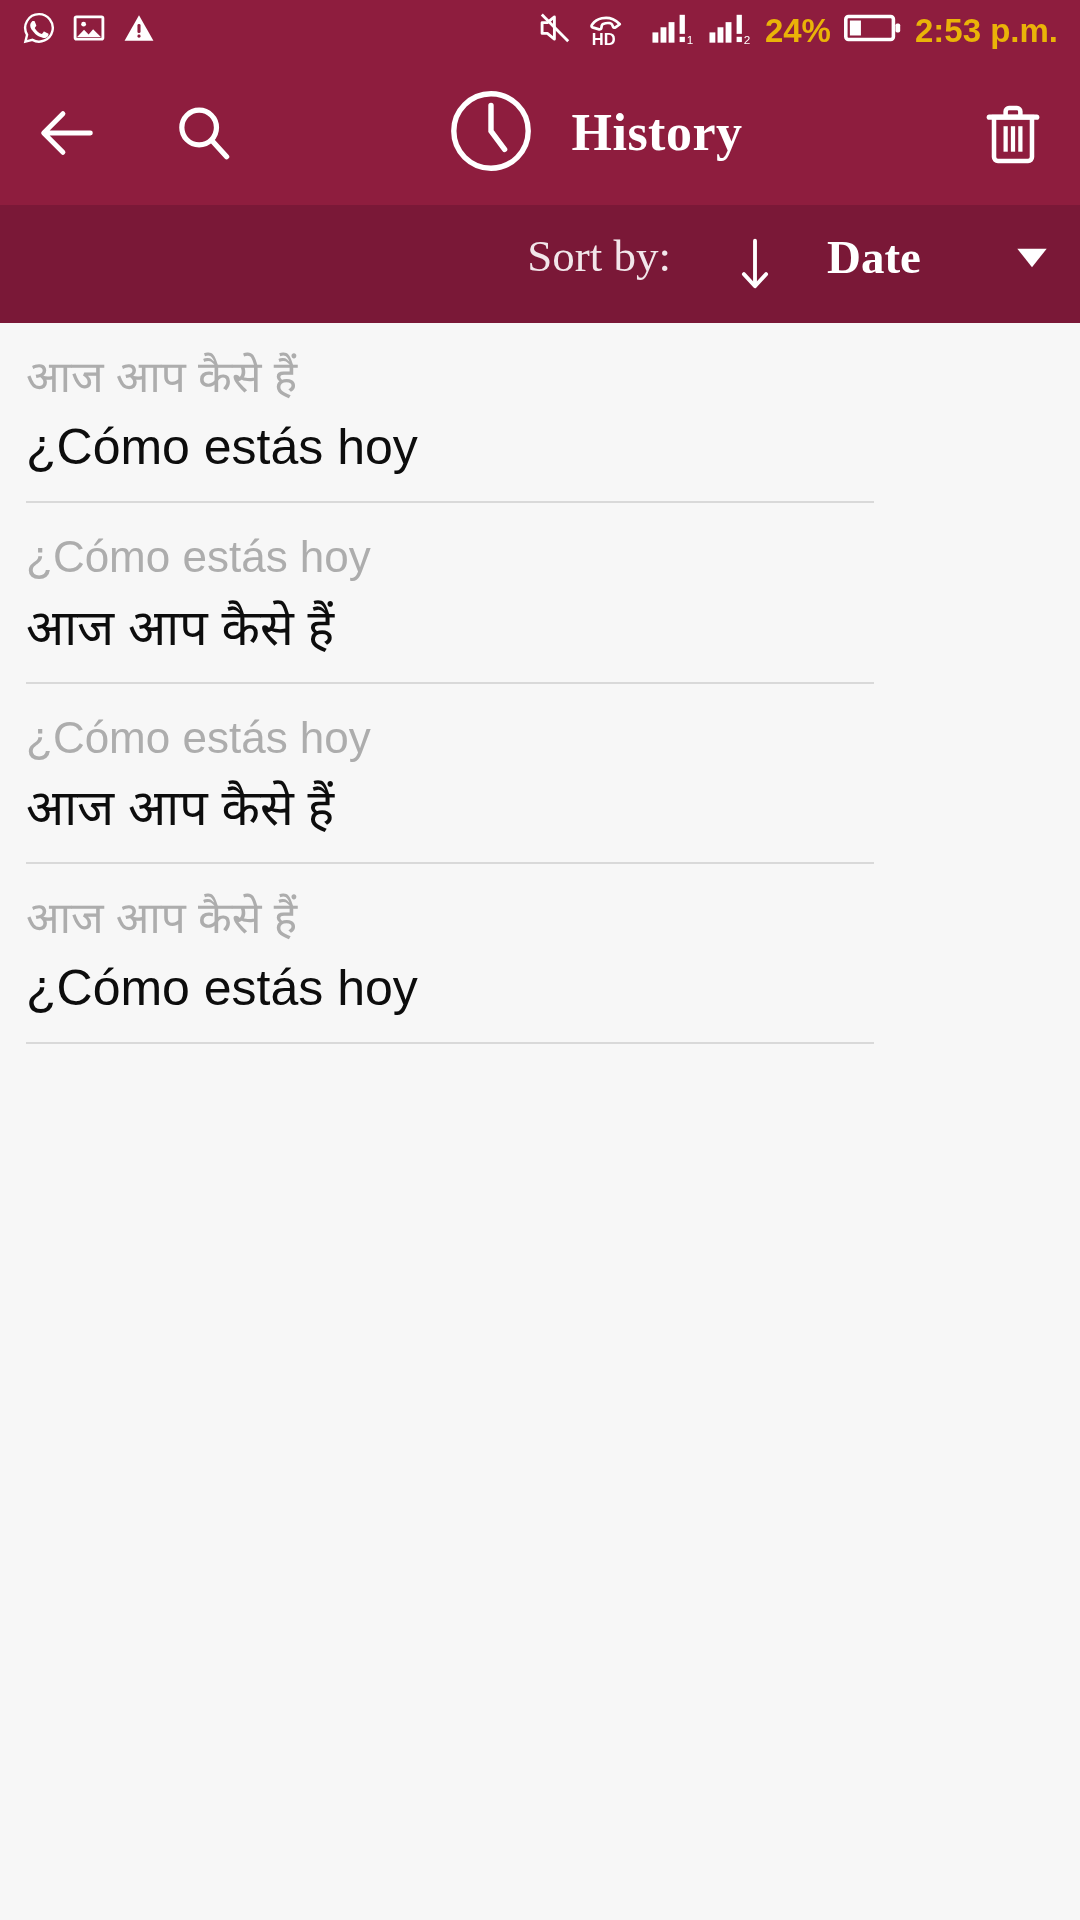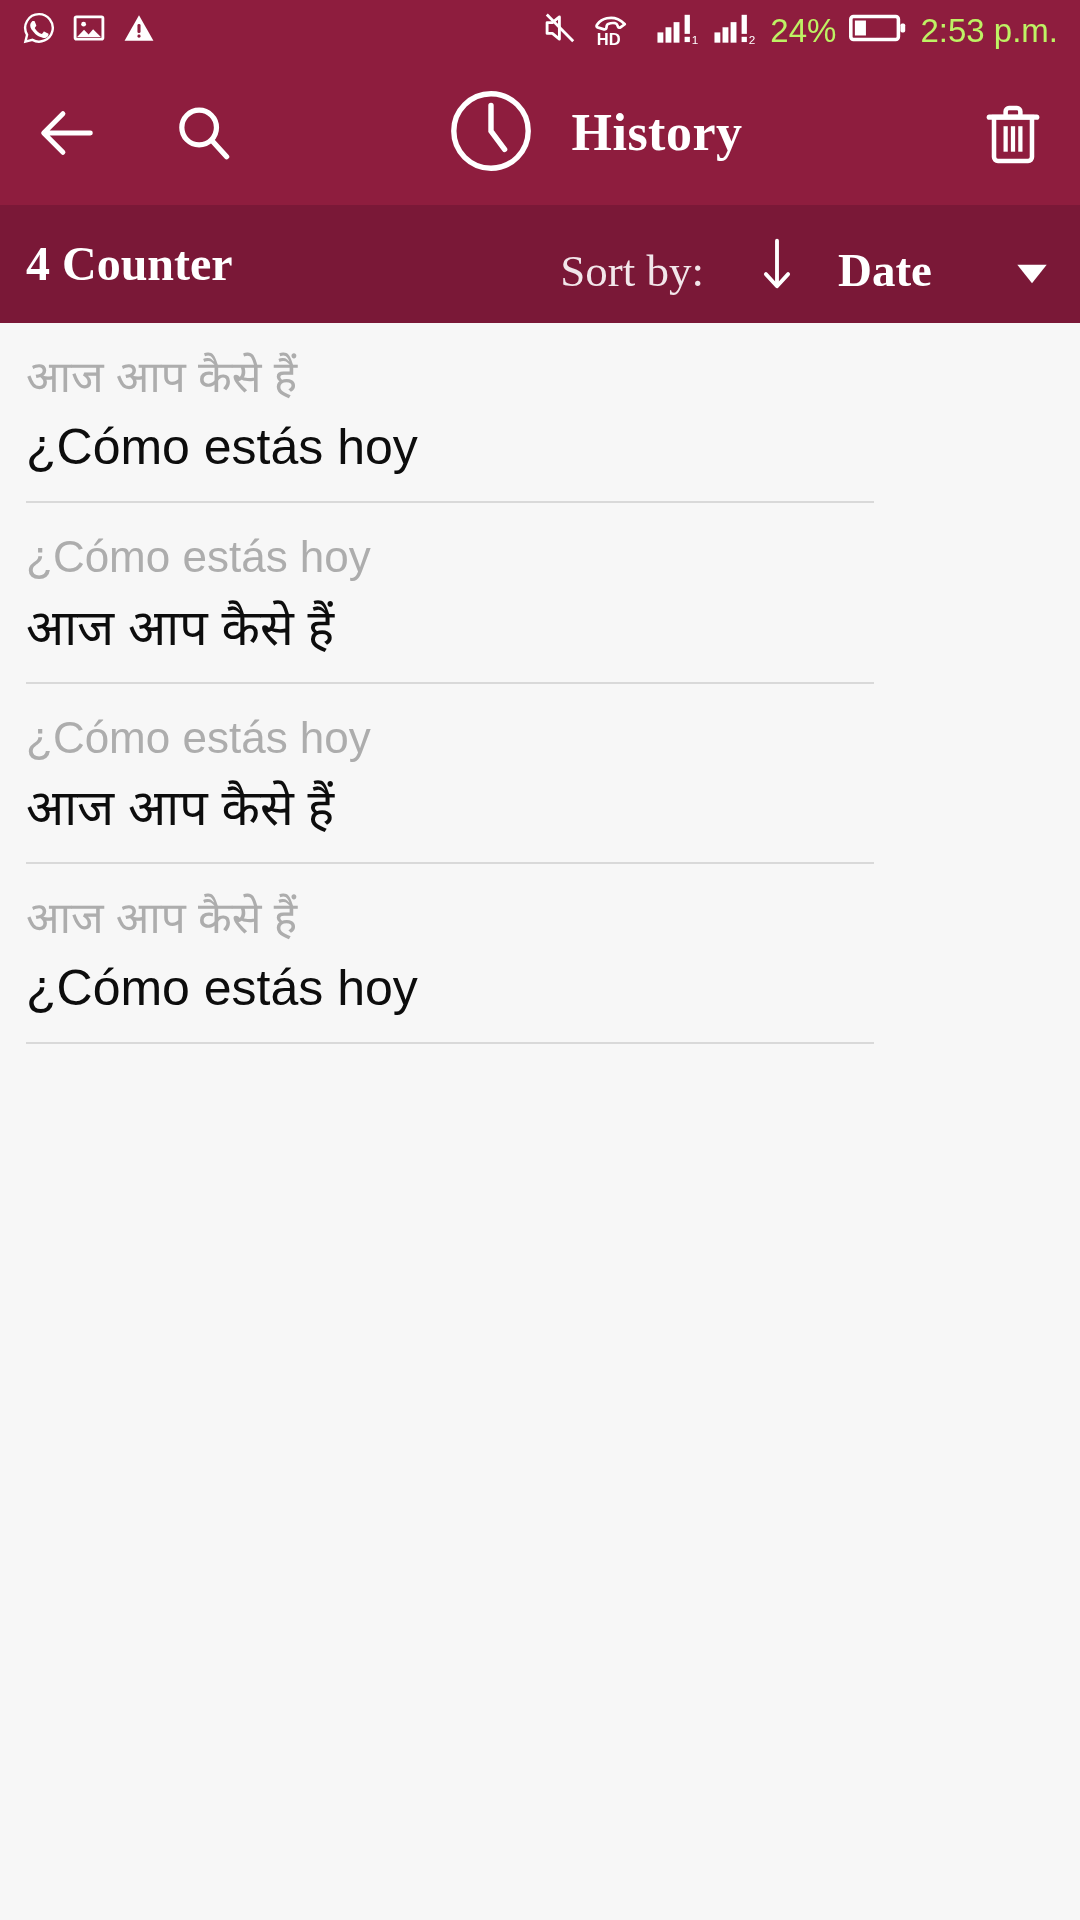--- a/index.html
+++ b/index.html
@@ -9,27 +9,27 @@
     font-family:"Liberation Sans", sans-serif;
     overflow:hidden;
   }
 
   
   .status-bar{
     height:60px; width:1080px;
     background:#8e1d3e;
     display:flex; align-items:center;
     padding:4px 22px;
-    color:#bef264;
+    color:#eab308;
   }
   .status-left{ display:flex; align-items:center; gap:16px; }
   .status-right{ display:flex; align-items:center; gap:13px; margin-left:auto; }
   .sb-icon{ display:block; }
   .status-text{
-    font-size:33px; font-weight:400; letter-spacing:0px;
+    font-size:33px; font-weight:700; letter-spacing:0px;
     white-space:nowrap; line-height:1;text-align:center;
   }
   .battery-pct{ font-size:33px; line-height:1; }
 
   
   .app-bar{
     height:145px; width:1080px;
     background:#8e1d3e;
     display:flex; align-items:center;
     padding:0 28px;
@@ -56,21 +56,21 @@
     display:flex; align-items:center;
     padding:0 26px;
     color:#fff;
   }
   .counter-label{
     font-family:"Liberation Serif", serif;
     font-size:48px; font-weight:700; color:#ffffff;
     line-height:1; white-space:nowrap;
   }
   .sort-group{
-    margin-left:auto; display:flex; align-items:flex-end; gap:0;
+    margin-left:auto; display:flex; align-items:flex-start; gap:11px;
   }
   .sort-by-label{
     font-family:"Liberation Serif", serif;
     font-size:45px; font-weight:400; color:#f2e6ea;
     line-height:1; white-space:nowrap;
   }
   .sort-dir{ margin-left:48px; width:50px; height:60px;
              display:flex; align-items:center; justify-content:center; }
   .sort-value{
     font-family:"Liberation Serif", serif;
@@ -203,21 +203,20 @@
       <line x1="3.6" y1="6.4" x2="20.4" y2="6.4" stroke="#fff" stroke-width="1.8" stroke-linecap="round"></line>
       <path d="M9.4 6.4V4.4a1.2 1.2 0 0 1 1.2-1.2h2.8a1.2 1.2 0 0 1 1.2 1.2v2" fill="none" stroke="#fff" stroke-width="1.6"></path>
       <line x1="9.4" y1="9.6" x2="9.4" y2="18.6" stroke="#fff" stroke-width="1.5"></line>
       <line x1="12" y1="9.6" x2="12" y2="18.6" stroke="#fff" stroke-width="1.5"></line>
       <line x1="14.6" y1="9.6" x2="14.6" y2="18.6" stroke="#fff" stroke-width="1.5"></line>
     </svg>
   </span>
 </div>
 
 <div class="sort-bar">
-  <span class="counter-label">4 Counter</span>
 
   <div class="sort-group">
     <span class="sort-by-label">Sort by:</span>
 
     <span class="sort-dir">
       <svg width="46" height="58" viewBox="0 0 18 24">
         <line x1="9" y1="2.4" x2="9" y2="20.4" stroke="#fff" stroke-width="1.6" stroke-linecap="round"></line>
         <path d="M4.4 16.2 9 21.2l4.6-5" fill="none" stroke="#fff" stroke-width="1.6" stroke-linecap="round" stroke-linejoin="round"></path>
       </svg>
     </span>

